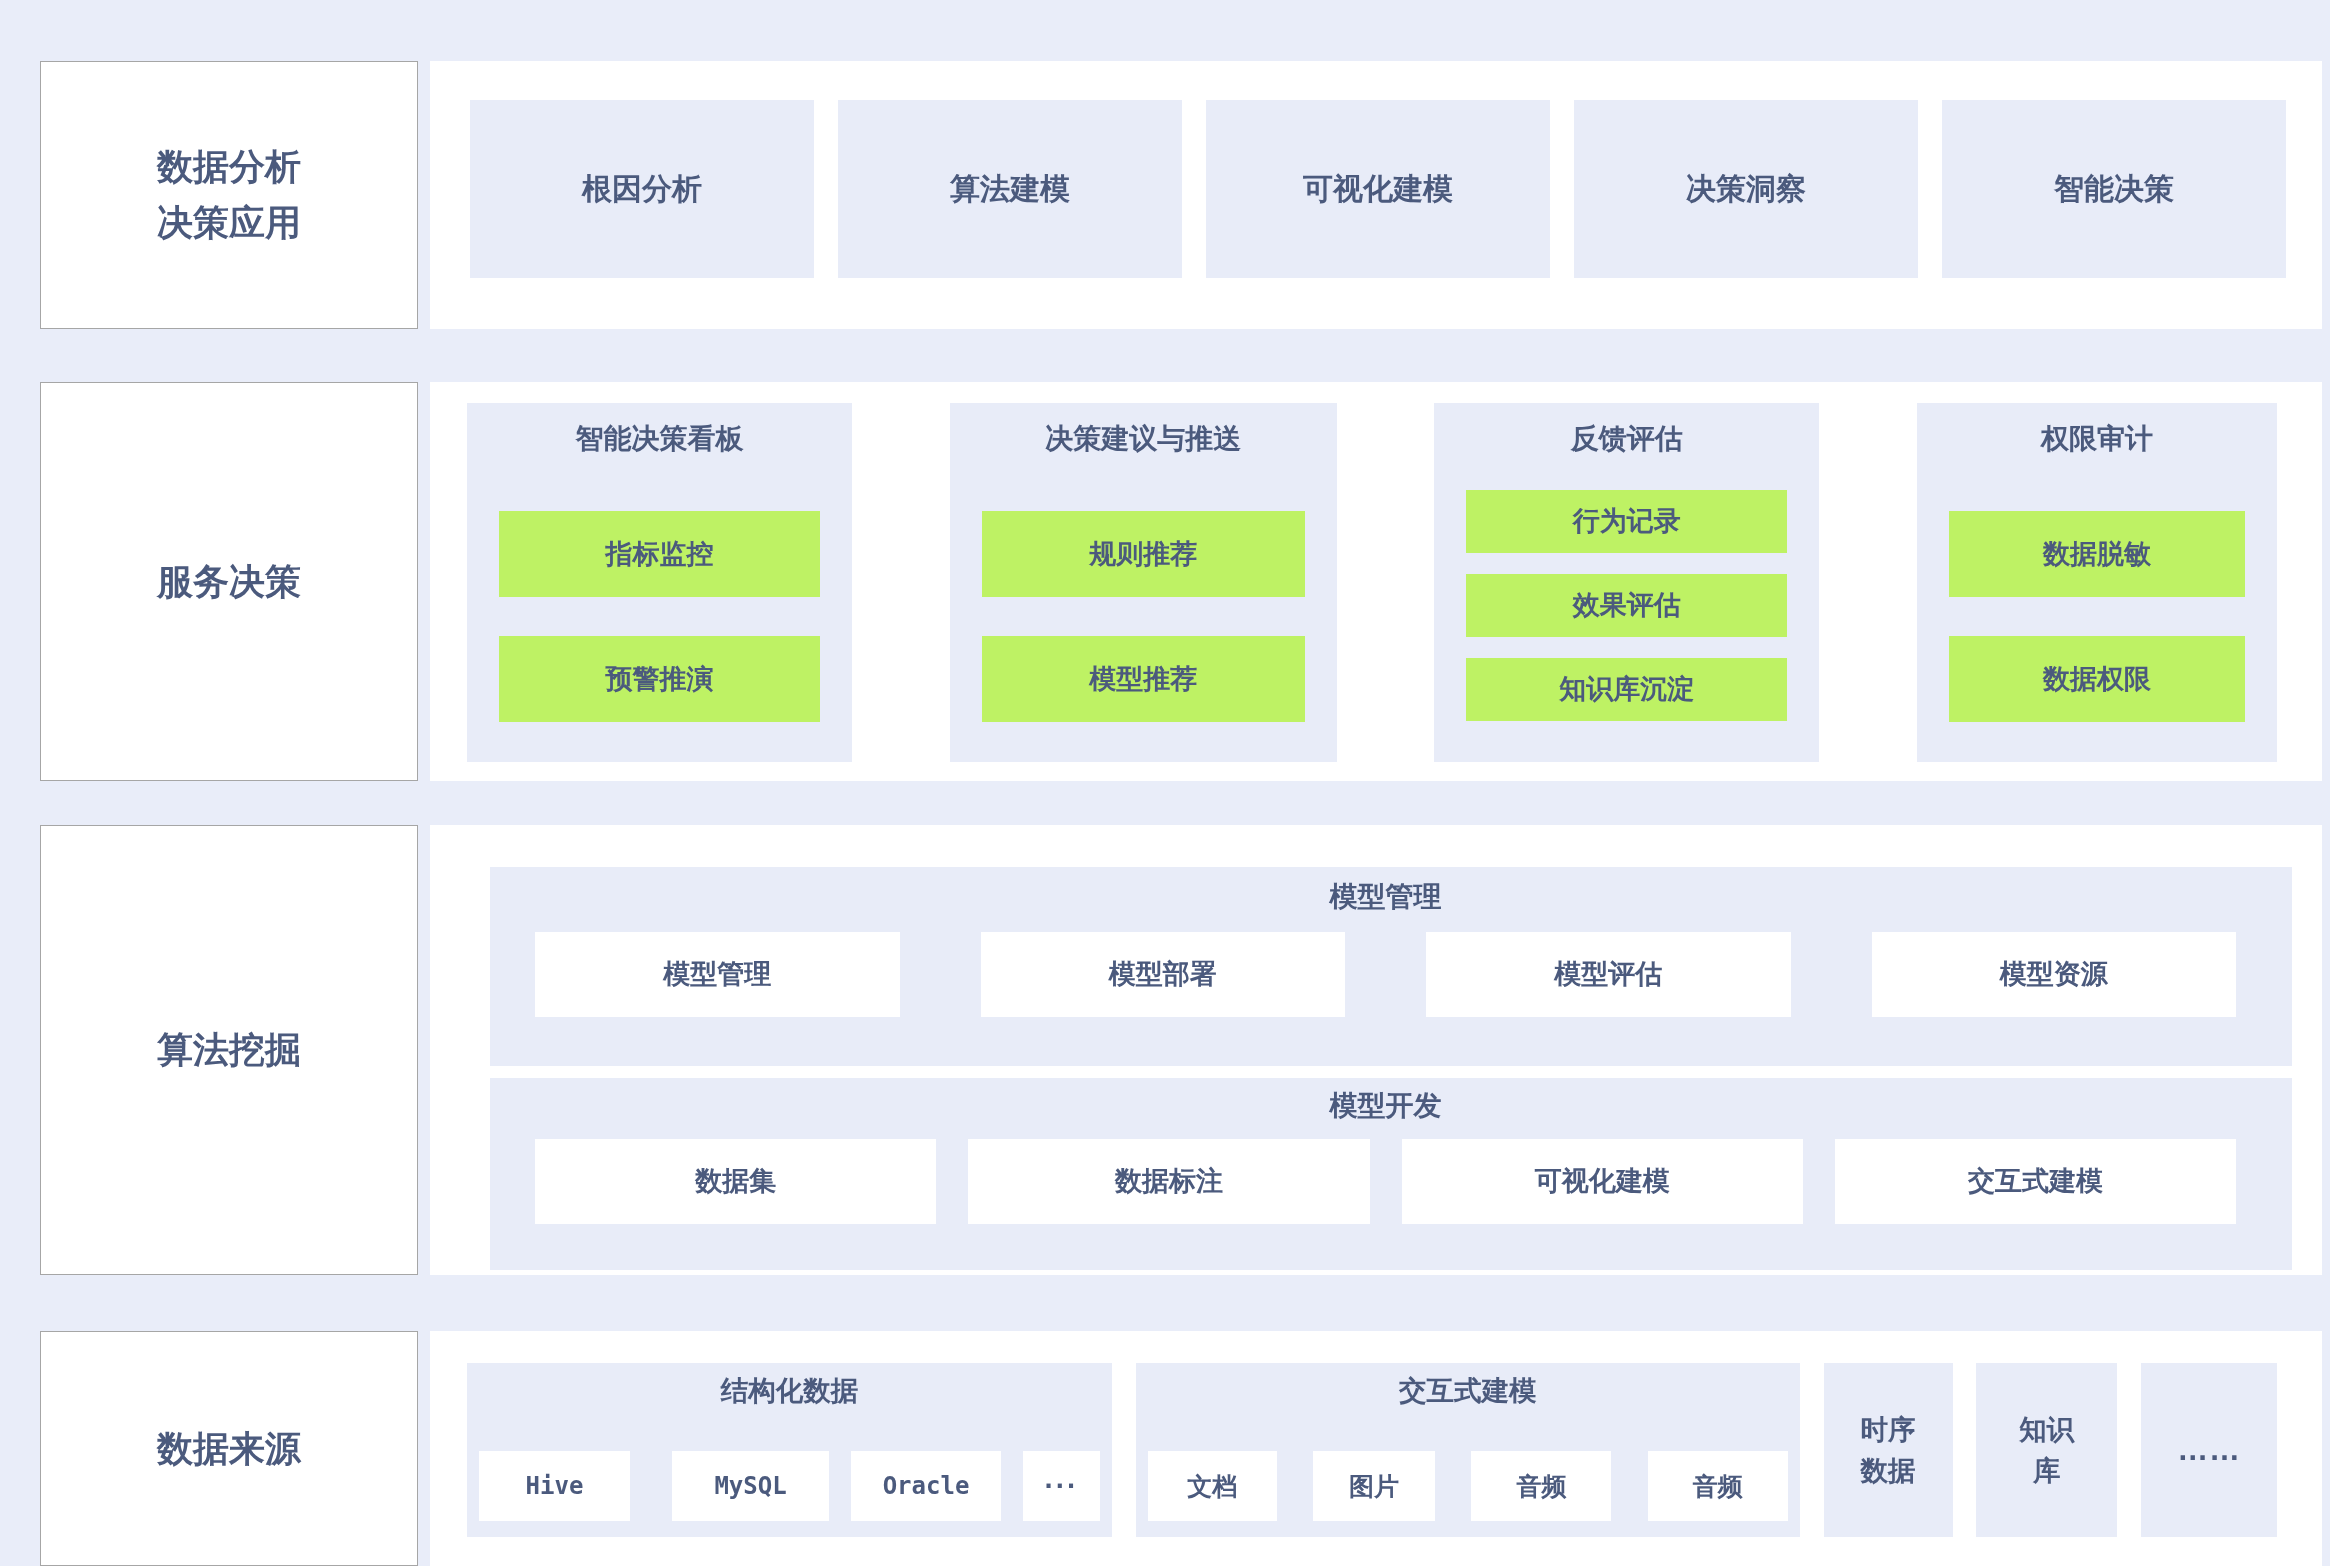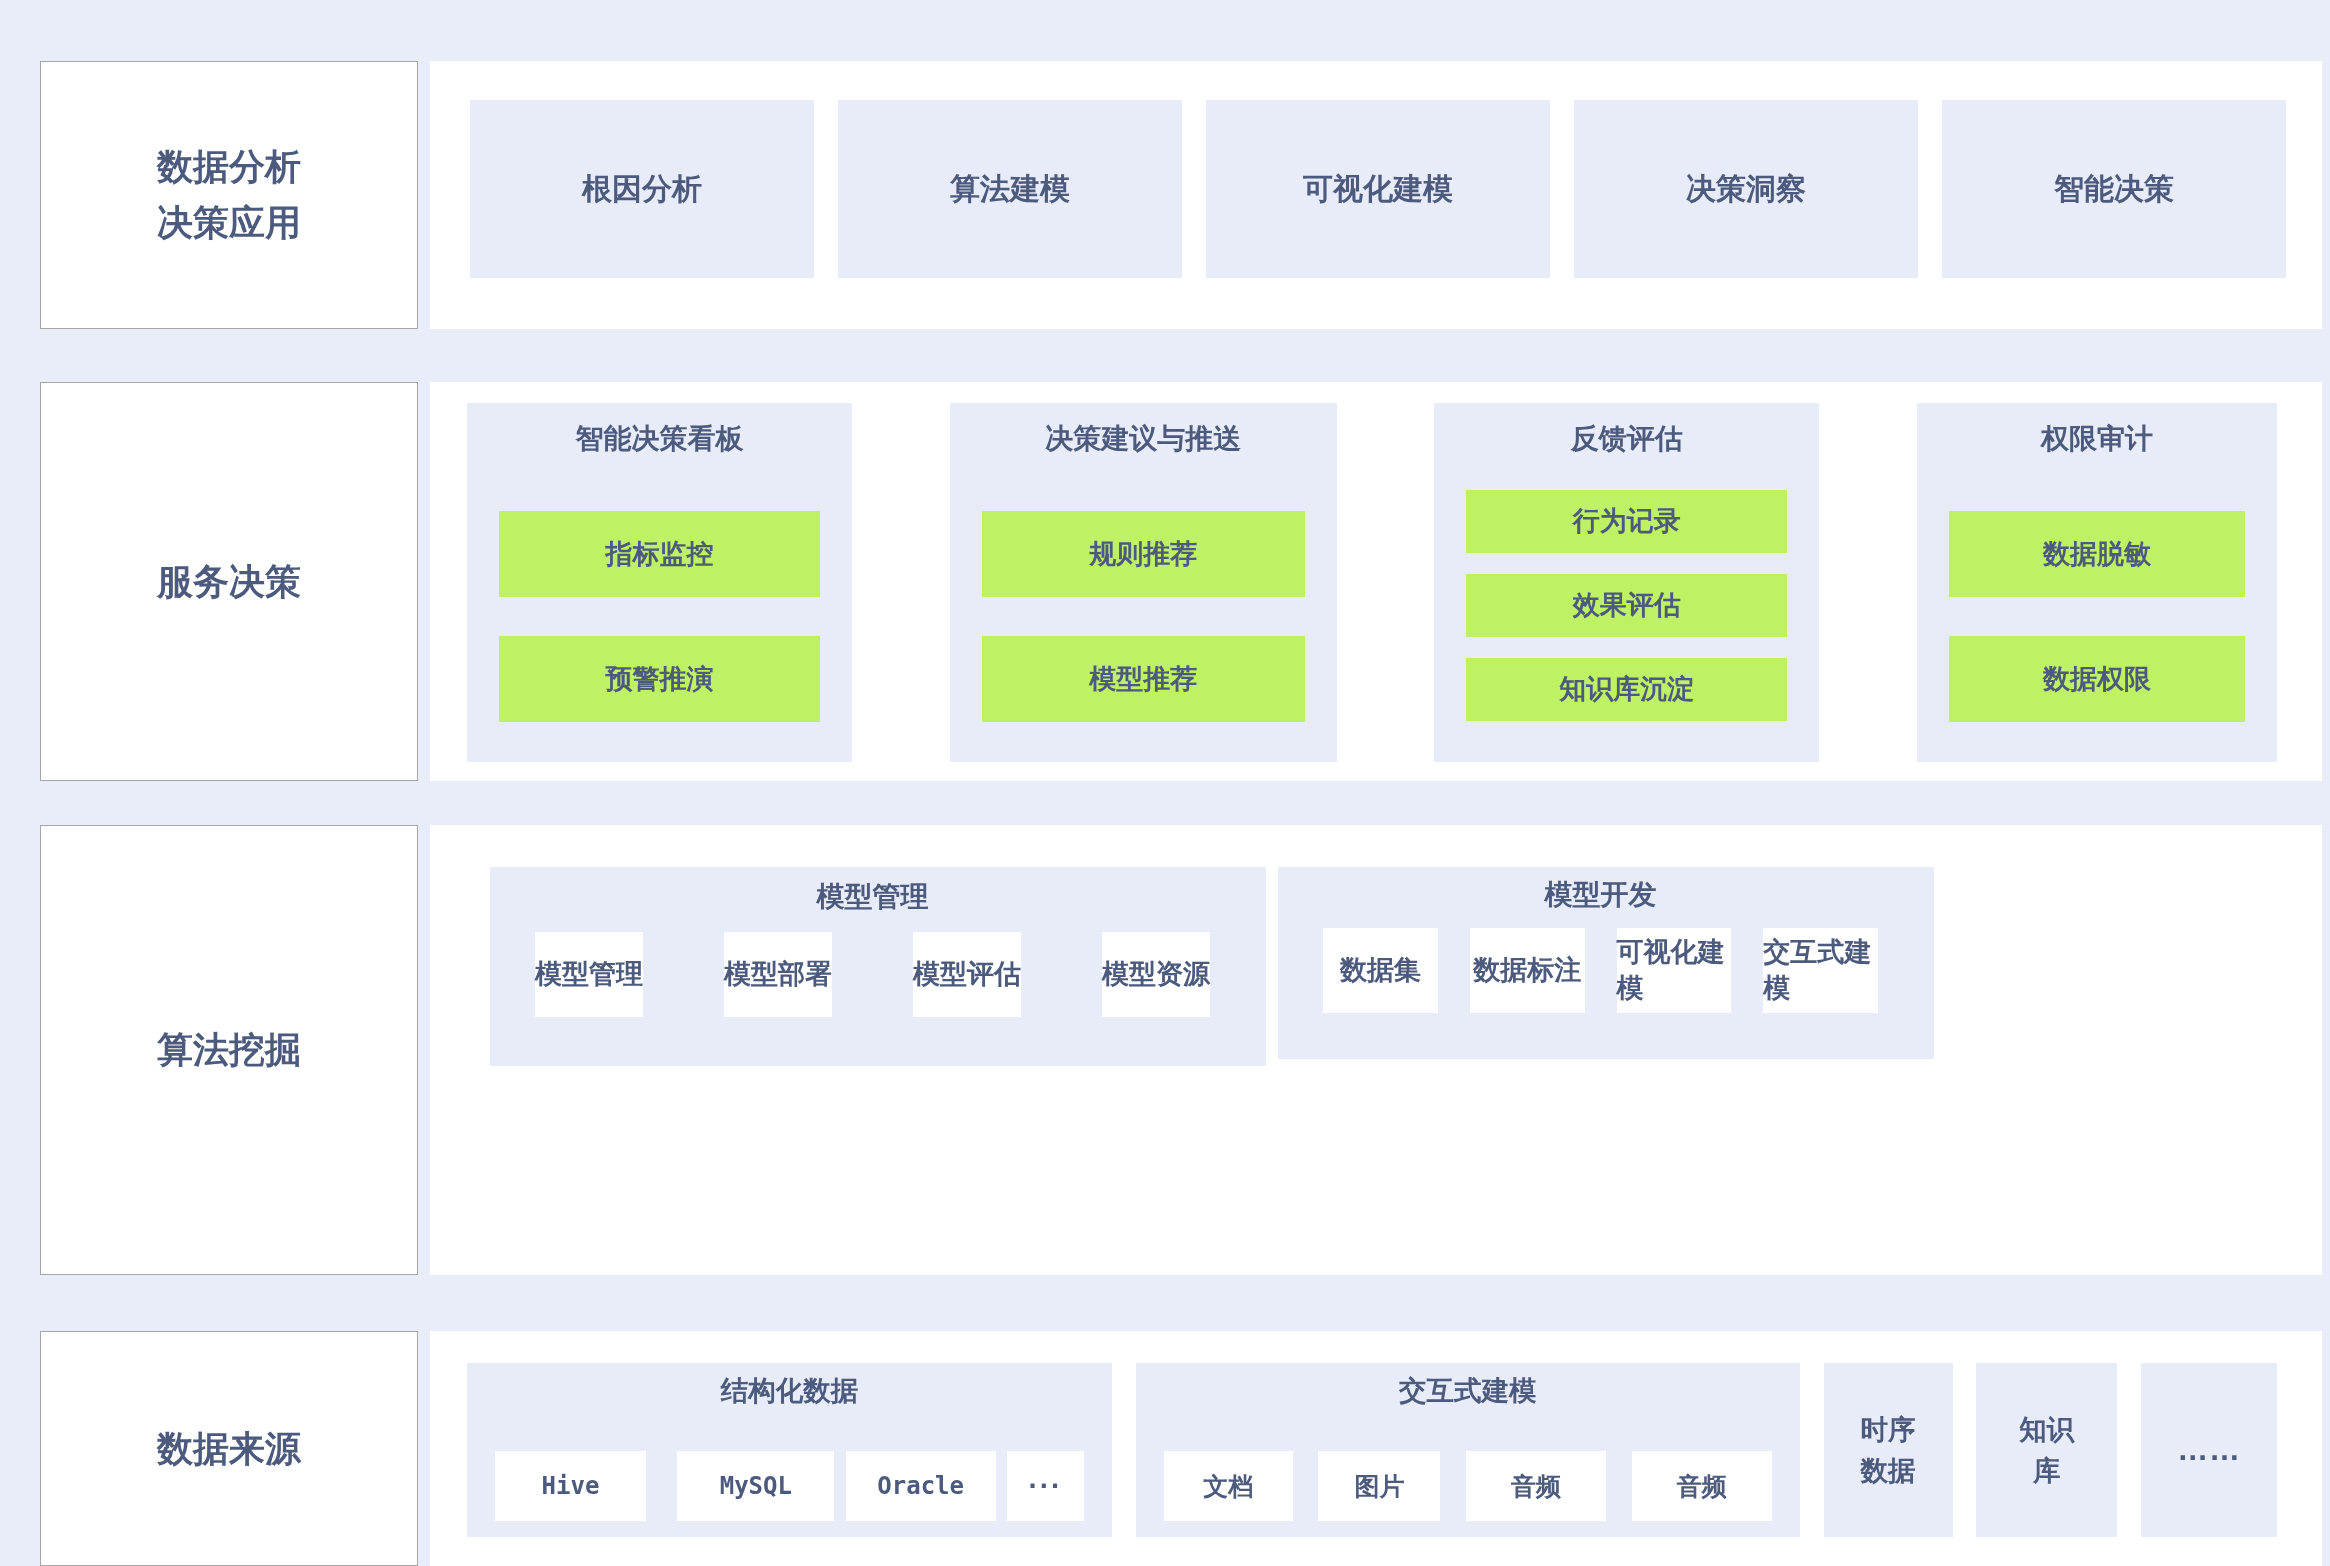--- a/index.html
+++ b/index.html
@@ -75,21 +75,21 @@
   .svc-item {
     background:#bef264;
     display:flex; align-items:center; justify-content:center;
     font-size:27px;
   }
   .svc-items.two .svc-item   { height:86px; }
   .svc-items.three .svc-item { height:63px; }
 
   
   .band-sections {
-    display:flex; flex-direction:row; gap:12px;
+    display:flex; flex-direction:column; gap:12px;
     padding:42px 30px 4.9px 60px;
   }
   .alg-section {
     box-sizing:border-box;
     background:#e8ecf8;
     display:flex; flex-direction:column;
     padding:13px 56px 0 45px;
   }
   .alg-section.s1 { height:199px; }
   .alg-section.s2 { height:192px; padding-top:11.3px; }
@@ -115,21 +115,21 @@
     height:174px;
     background:#e8ecf8;
     display:flex; flex-direction:column; align-items:center;
     padding-top:11.3px;
   }
   .src-group.structured   { width:645px; }
   .src-group.unstructured { width:664px; }
   .src-title { font-size:27.5px; line-height:1.2; margin-bottom:44px; }
   .src-items {
     width:100%; box-sizing:border-box;
-    padding:0 28px;
+    padding:0 12px;
     display:flex; justify-content:space-between;
   }
   .src-item {
     box-sizing:border-box;
     height:70px;
     background:#ffffff;
     display:flex; align-items:center; justify-content:center;
     font-size:25px;
   }
   .src-item.mono { font-family:"DejaVu Sans Mono", monospace; font-weight:700; font-size:24px; }

